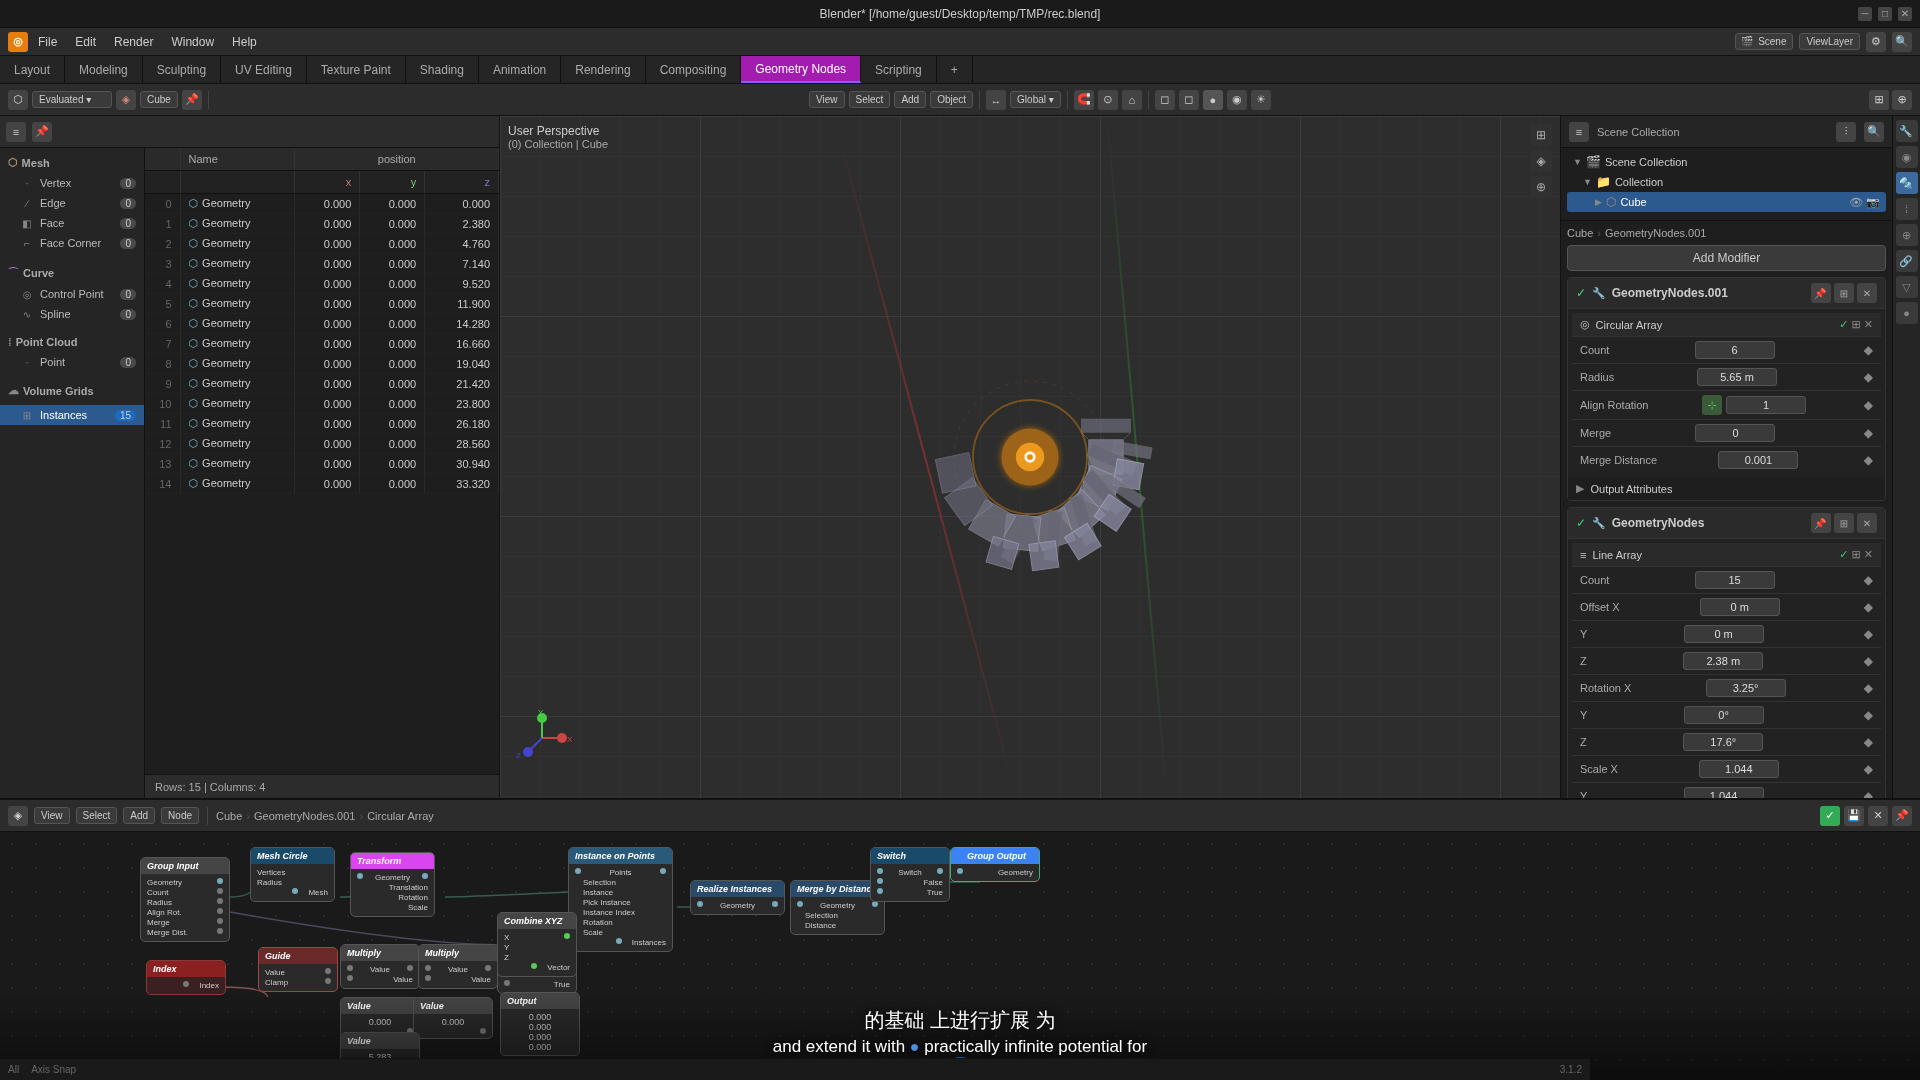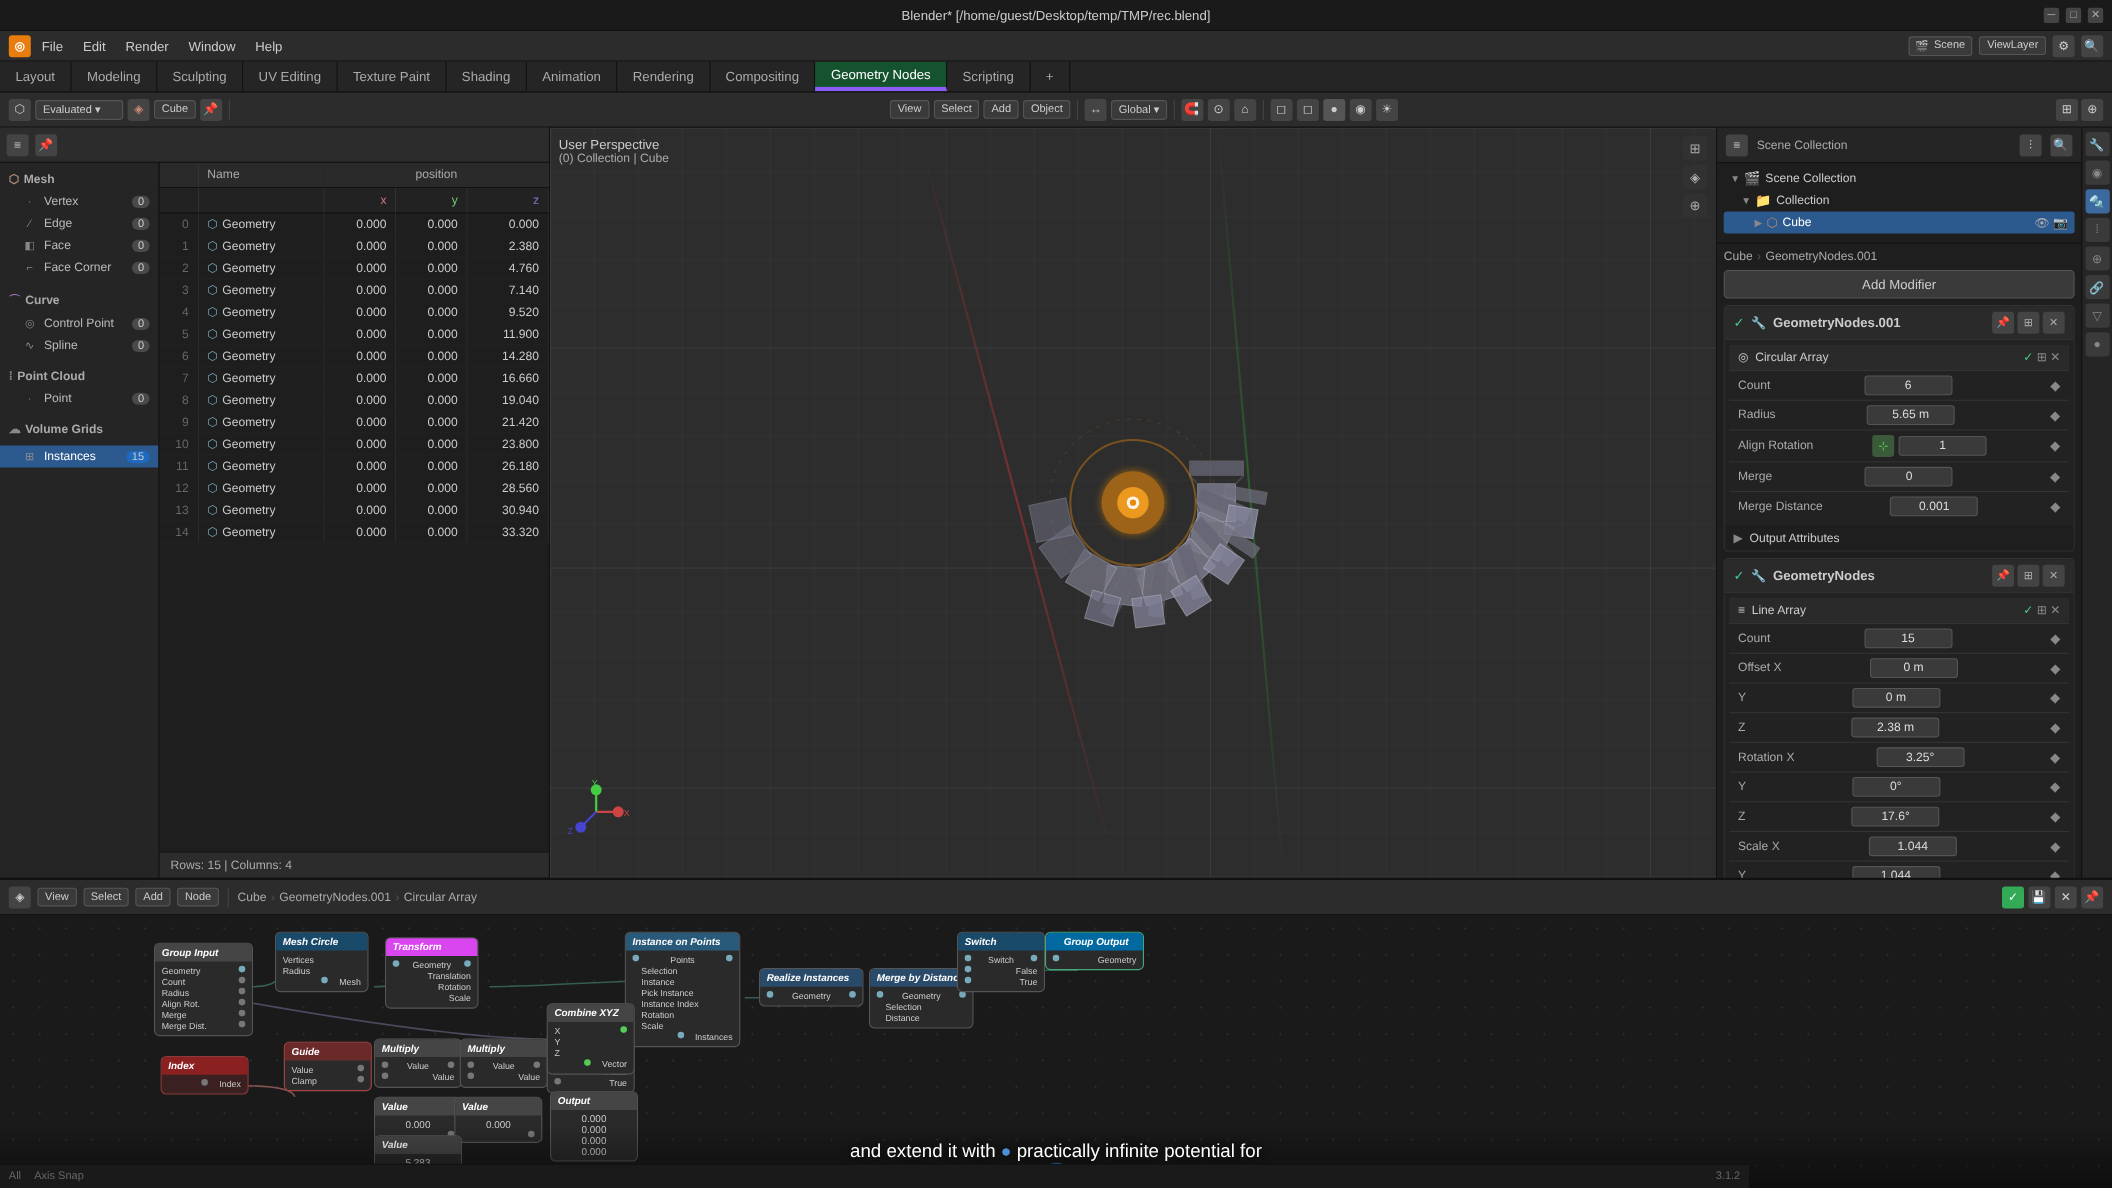--- a/index.html
+++ b/index.html
@@ -32,21 +32,21 @@
 
     
     #workspace-tabs {
       background: #252525;
       height: 28px;
       display: flex;
       align-items: center;
       border-bottom: 1px solid #111;
     }
     .ws-tab { padding: 4px 14px; cursor: pointer; color: #aaa; border-right: 1px solid #111; height: 100%; display: flex; align-items: center; }
-    .ws-tab.active { background: #14532d; color: #fff; border-bottom: 4px solid #8b5cf6; }
+    .ws-tab.active { background: #a21caf; color: #fff; border-bottom: 2px solid #8b5cf6; }
 
     
     #main { display: flex; height: calc(1080px - 56px); }
 
     
     #left-panel {
       width: 500px;
       display: flex;
       flex-direction: column;
       border-right: 1px solid #111;
@@ -1190,21 +1190,21 @@
                 <span style="font-size:8px;">False</span>
               </div>
             <div class="node-row">
                 <span class="node-dot"></span>
                 <span style="font-size:8px;">True</span>
               </div>
           </div>
         </div>
 
         <div class="node-box" style="left:950px; top:15px; width:90px; border-color:#4a7;">
-          <div class="node-header-bar" style="background:#0369a1;padding-left:16px;">Group Output</div>
+          <div class="node-header-bar" style="background:#3b82f6;padding-left:16px;">Group Output</div>
           <div class="node-body">
             <div class="node-row">
                 <span class="node-dot"></span>
                 <span style="font-size:8px;">Geometry</span>
               </div>
           </div>
         </div>
 
         <div class="node-box" style="left:258px; top:115px; width:75px; border-color:#a44;">
           <div class="node-header-bar" style="background:#6a2a2a;">Guide</div>
@@ -1332,20 +1332,21 @@
           <div class="node-header-bar" style="background:#454545;">Value</div>
           <div class="node-body">
             <div style="text-align:center; font-size:9px; color:#ccc;">5.283</div>
             <div class="node-row" style="justify-content:flex-end;">
                 <span class="node-dot gray"></span>
               </div>
           </div>
         </div>
 
         <div style="position:absolute; bottom:0; left:0; right:0; padding:16px; text-align:center; background:linear-gradient(transparent, rgba(0,0,0,0.7)); pointer-events:none;">
+          <div style="color:#fff; font-size:20px; text-shadow:0 0 8px rgba(0,0,0,0.9); margin-bottom:3px;">的基础 上进行扩展 为</div>
           <div style="color:#fff; font-size:17px; text-shadow:0 0 8px rgba(0,0,0,0.9);">
             and extend it with 
             <span style="display:inline-flex; align-items:center; gap:3px;">
               <span style="color:#4a90d9; font-size:16px;">●</span>
             </span>
             practically infinite potential for
           </div>
           
           <div style="display:inline-block; margin: 0 4px; vertical-align:middle;">
             <div style="width:35px;height:35px;border-radius:50%;background:#1a5faa;display:inline-flex;align-items:center;justify-content:center;color:#fff;font-size:14px;font-weight:bold;vertical-align:middle;">R</div>

